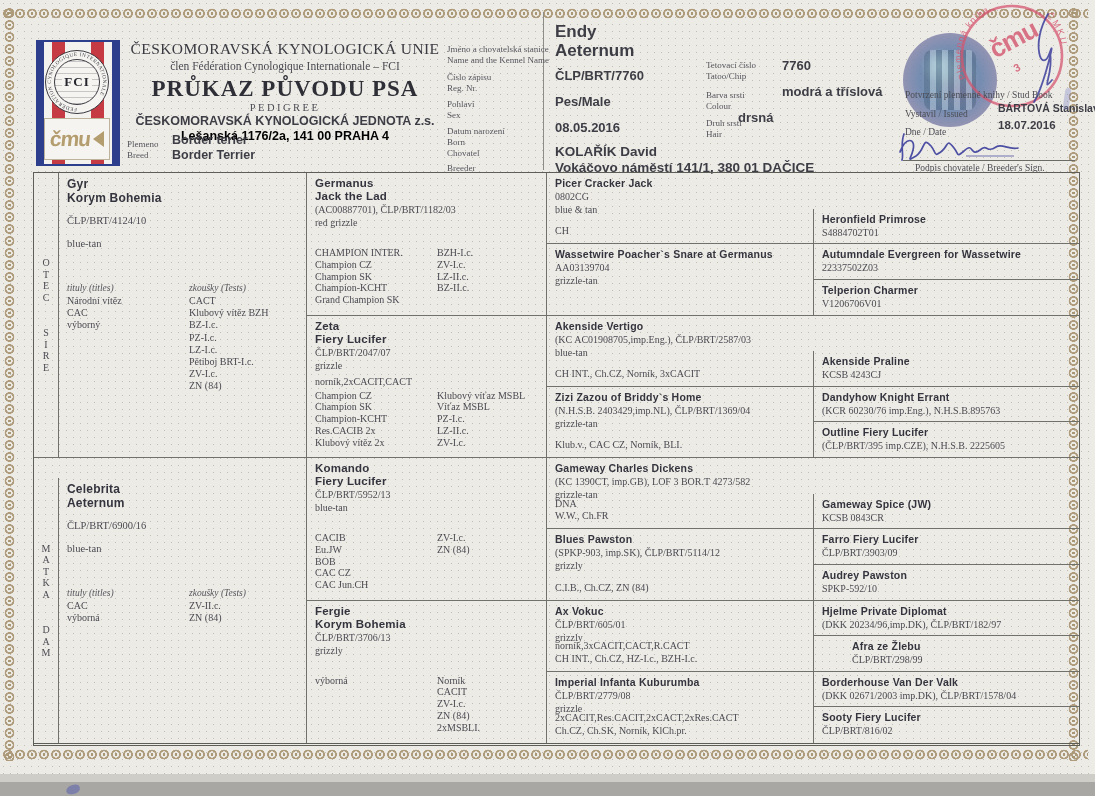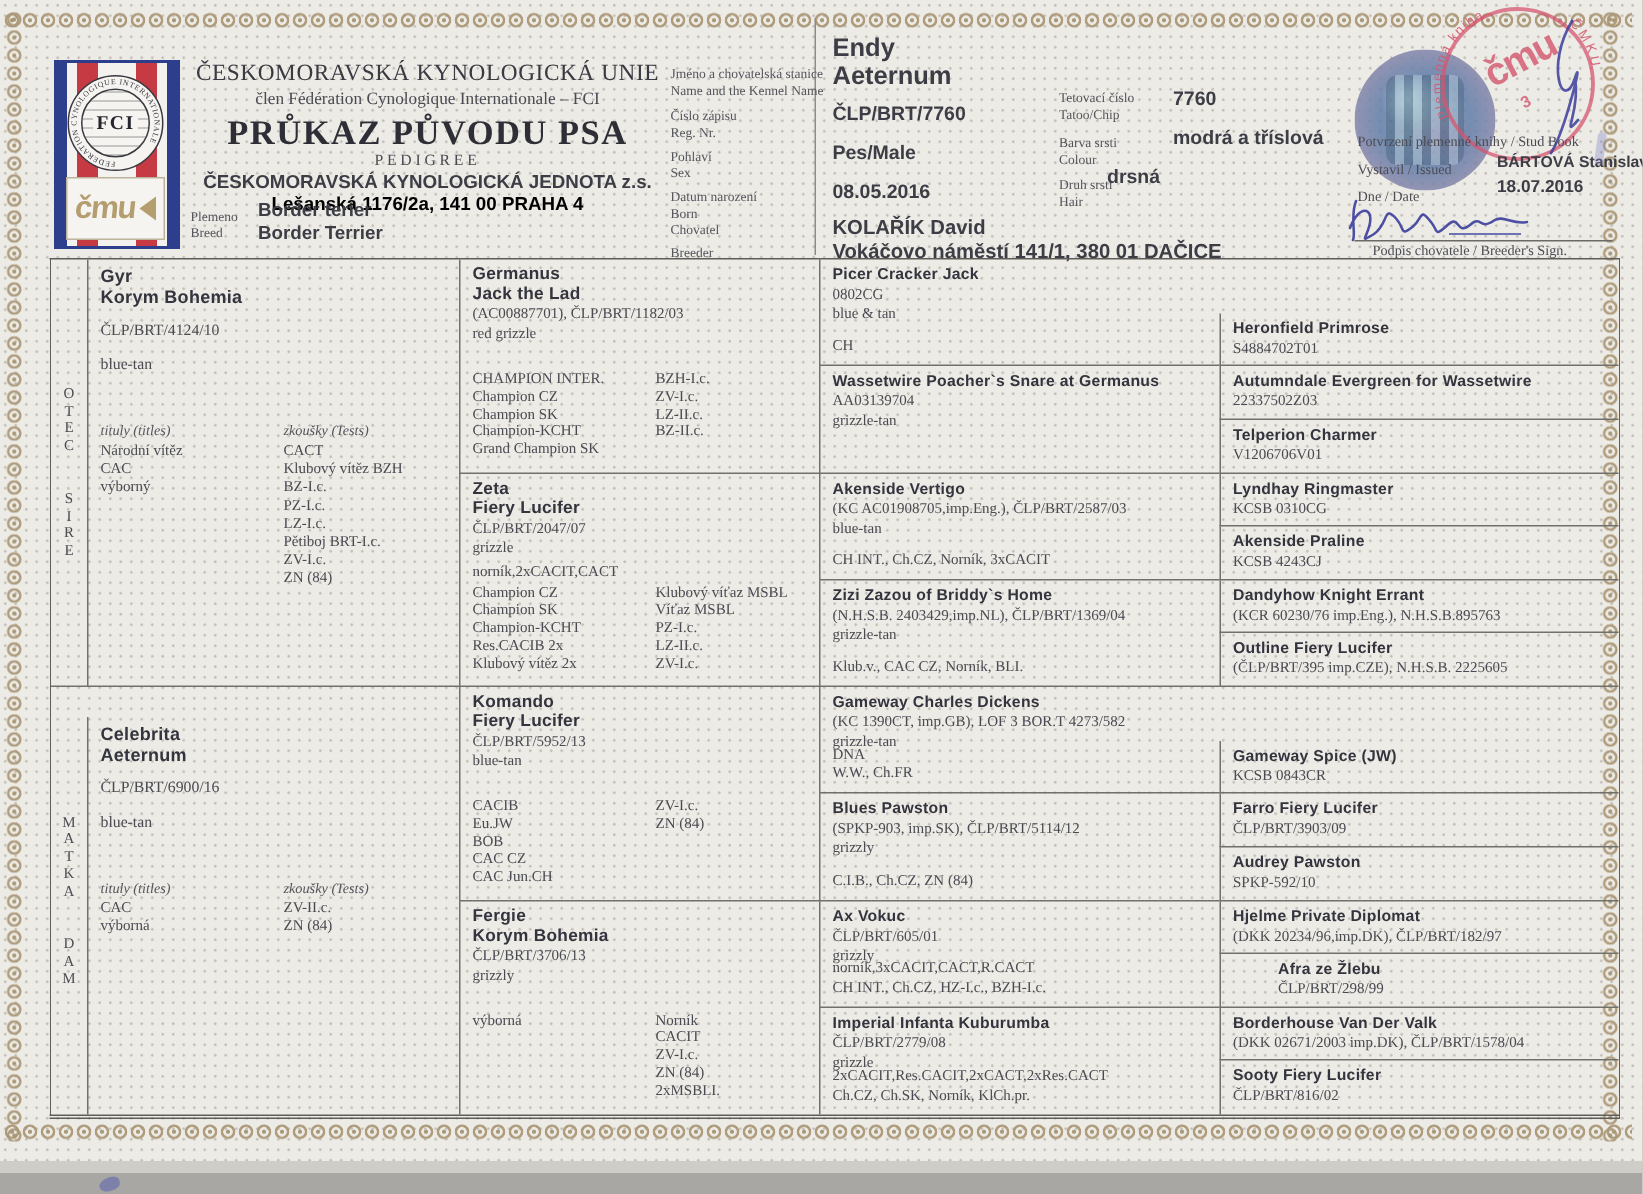--- a/index.html
+++ b/index.html
@@ -450,24 +450,20 @@
       <div class="d">S4884702T01</div>
     </div>
     <div class="cell g4" style="grid-area: 3 / 5 / span 1 / span 1;">
       <div class="nm">Autumndale Evergreen for Wassetwire</div>
       <div class="d">22337502Z03</div>
     </div>
     <div class="cell g4" style="grid-area: 4 / 5 / span 1 / span 1;">
       <div class="nm">Telperion Charmer</div>
       <div class="d">V1206706V01</div>
     </div>
-    <div class="cell g4" style="grid-area: 5 / 5 / span 1 / span 1;">
-      <div class="nm">Lyndhay Ringmaster</div>
-      <div class="d">KCSB 0310CG</div>
-    </div>
     <div class="cell g4" style="grid-area: 6 / 5 / span 1 / span 1;">
       <div class="nm">Akenside Praline</div>
       <div class="d">KCSB 4243CJ</div>
     </div>
     <div class="cell g4" style="grid-area: 7 / 5 / span 1 / span 1;">
       <div class="nm">Dandyhow Knight Errant</div>
       <div class="d">(KCR 60230/76 imp.Eng.), N.H.S.B.895763</div>
     </div>
     <div class="cell g4" style="grid-area: 8 / 5 / span 1 / span 1;">
       <div class="nm">Outline Fiery Lucifer</div>

